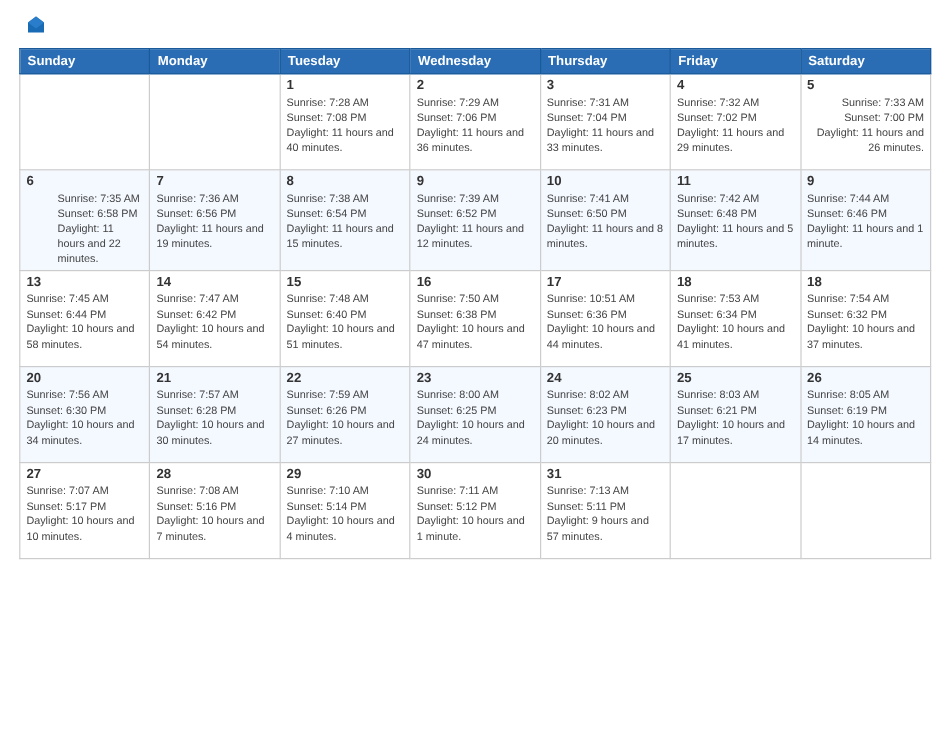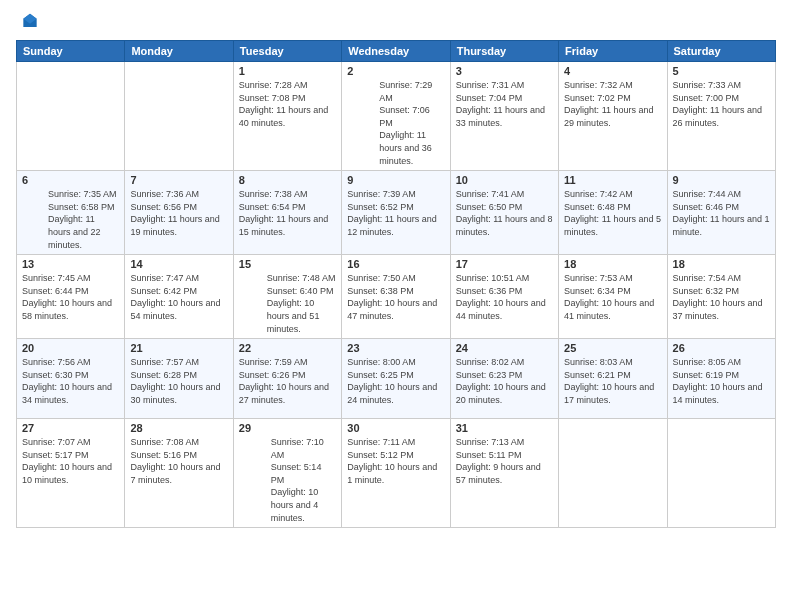--- a/index.html
+++ b/index.html
@@ -145,39 +145,39 @@
           <td class="empty-cell"></td>
           <td class="empty-cell"></td>
           <td>
             <span class="day-num">1</span>
             <div class="day-info" style="white-space: pre-line;">Sunrise: 7:28 AM
 Sunset: 7:08 PM
 Daylight: 11 hours and 40 minutes.</div>
           </td>
           <td>
             <span class="day-num">2</span>
-            <div class="day-info" style="white-space: pre-line; margin-left: 32px;">Sunrise: 7:29 AM
+            <div class="day-info" style="white-space: pre-line;">Sunrise: 7:29 AM
 Sunset: 7:06 PM
 Daylight: 11 hours and 36 minutes.</div>
           </td>
           <td>
             <span class="day-num">3</span>
             <div class="day-info" style="white-space: pre-line;">Sunrise: 7:31 AM
 Sunset: 7:04 PM
 Daylight: 11 hours and 33 minutes.</div>
           </td>
           <td>
             <span class="day-num">4</span>
             <div class="day-info" style="white-space: pre-line;">Sunrise: 7:32 AM
 Sunset: 7:02 PM
 Daylight: 11 hours and 29 minutes.</div>
           </td>
           <td>
             <span class="day-num">5</span>
-            <div class="day-info" style="white-space: pre-line;">Sunrise: 7:33 AM
+            <div class="day-info" style="white-space: pre-line; text-align: right;">Sunrise: 7:33 AM
 Sunset: 7:00 PM
 Daylight: 11 hours and 26 minutes.</div>
           </td>
         </tr>
         <tr>
           <td>
             <span class="day-num">6</span>
             <div class="day-info" style="white-space: pre-line; margin-left: 26px;">Sunrise: 7:35 AM
 Sunset: 6:58 PM
 Daylight: 11 hours and 22 minutes.</div>
@@ -227,21 +227,21 @@
 Daylight: 10 hours and 58 minutes.</div>
           </td>
           <td>
             <span class="day-num">14</span>
             <div class="day-info" style="white-space: pre-line;">Sunrise: 7:47 AM
 Sunset: 6:42 PM
 Daylight: 10 hours and 54 minutes.</div>
           </td>
           <td>
             <span class="day-num">15</span>
-            <div class="day-info" style="white-space: pre-line; margin-left: 28px;">Sunrise: 7:48 AM
+            <div class="day-info" style="white-space: pre-line;">Sunrise: 7:48 AM
 Sunset: 6:40 PM
 Daylight: 10 hours and 51 minutes.</div>
           </td>
           <td>
             <span class="day-num">16</span>
             <div class="day-info" style="white-space: pre-line;">Sunrise: 7:50 AM
 Sunset: 6:38 PM
 Daylight: 10 hours and 47 minutes.</div>
           </td>
           <td>
@@ -315,21 +315,21 @@
 Daylight: 10 hours and 10 minutes.</div>
           </td>
           <td>
             <span class="day-num">28</span>
             <div class="day-info" style="white-space: pre-line;">Sunrise: 7:08 AM
 Sunset: 5:16 PM
 Daylight: 10 hours and 7 minutes.</div>
           </td>
           <td>
             <span class="day-num">29</span>
-            <div class="day-info" style="white-space: pre-line; margin-left: 32px;">Sunrise: 7:10 AM
+            <div class="day-info" style="white-space: pre-line;">Sunrise: 7:10 AM
 Sunset: 5:14 PM
 Daylight: 10 hours and 4 minutes.</div>
           </td>
           <td>
             <span class="day-num">30</span>
             <div class="day-info" style="white-space: pre-line;">Sunrise: 7:11 AM
 Sunset: 5:12 PM
 Daylight: 10 hours and 1 minute.</div>
           </td>
           <td>

